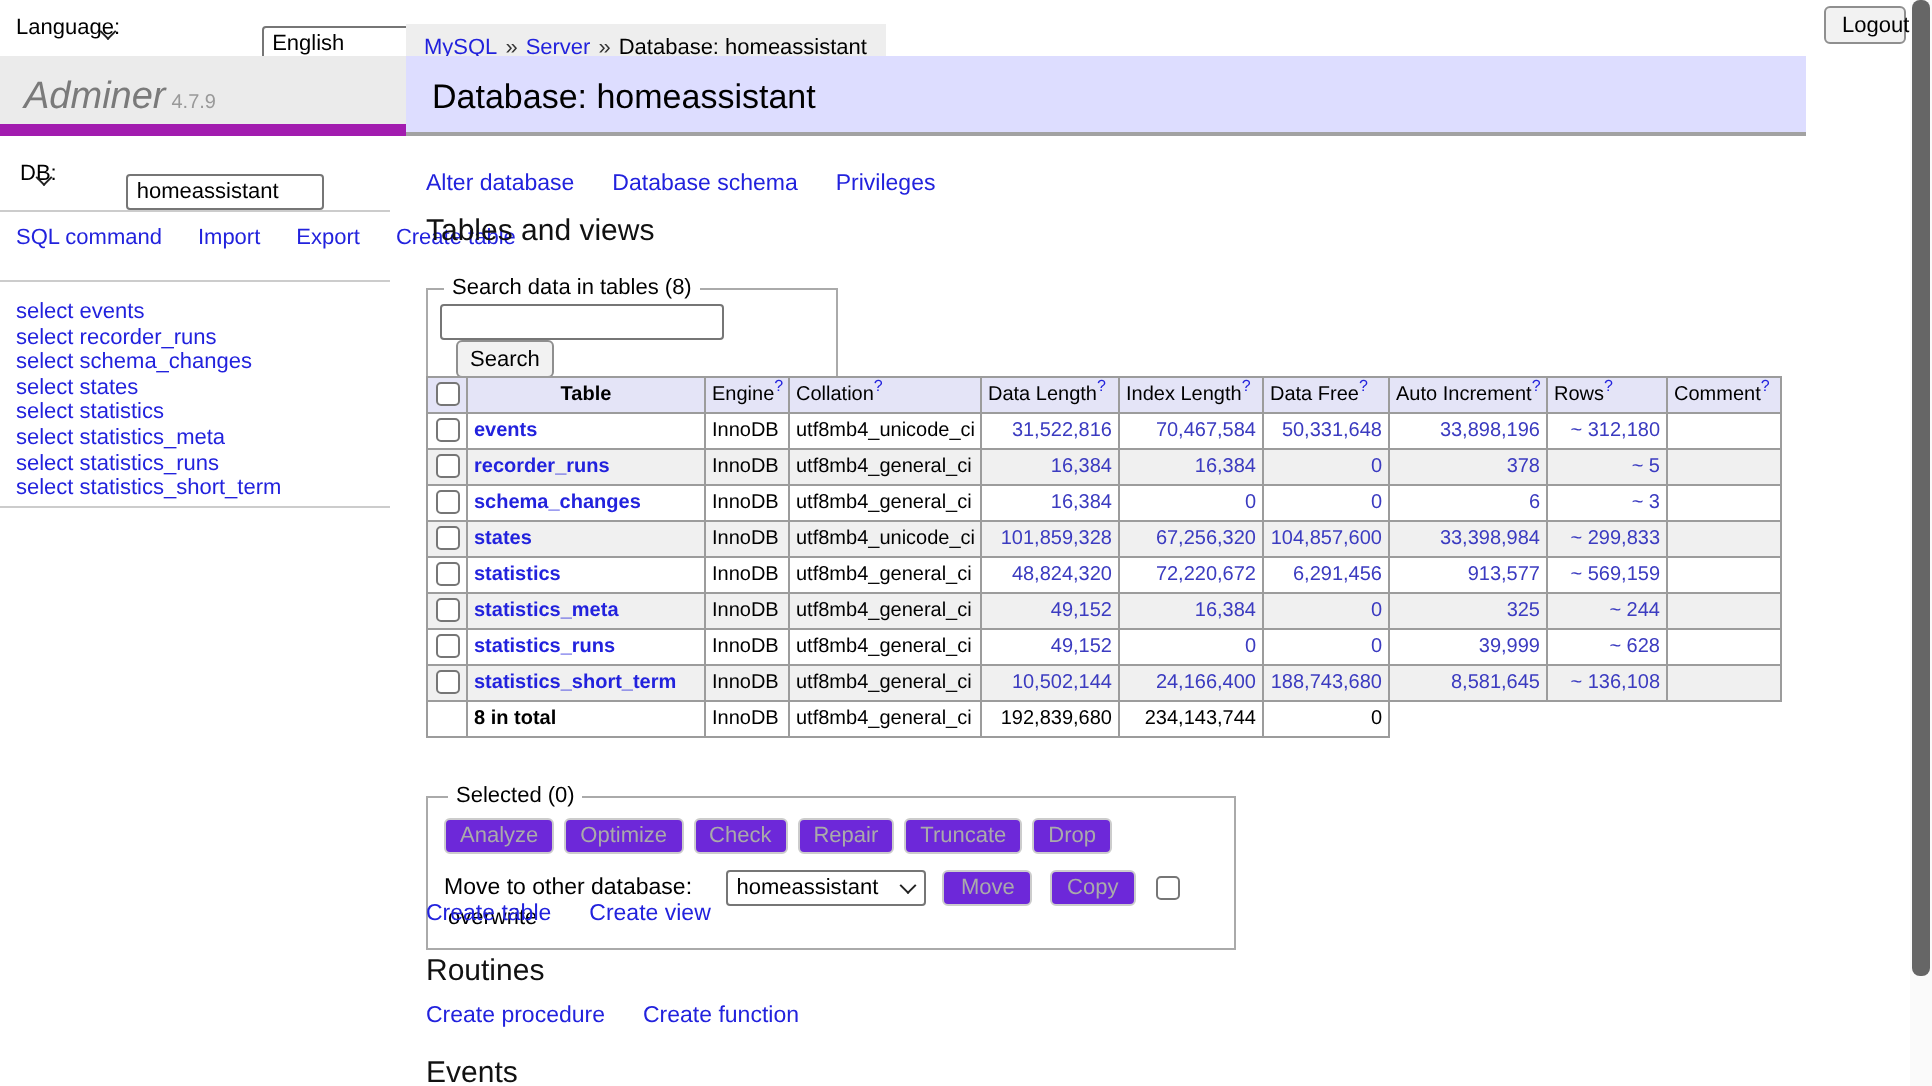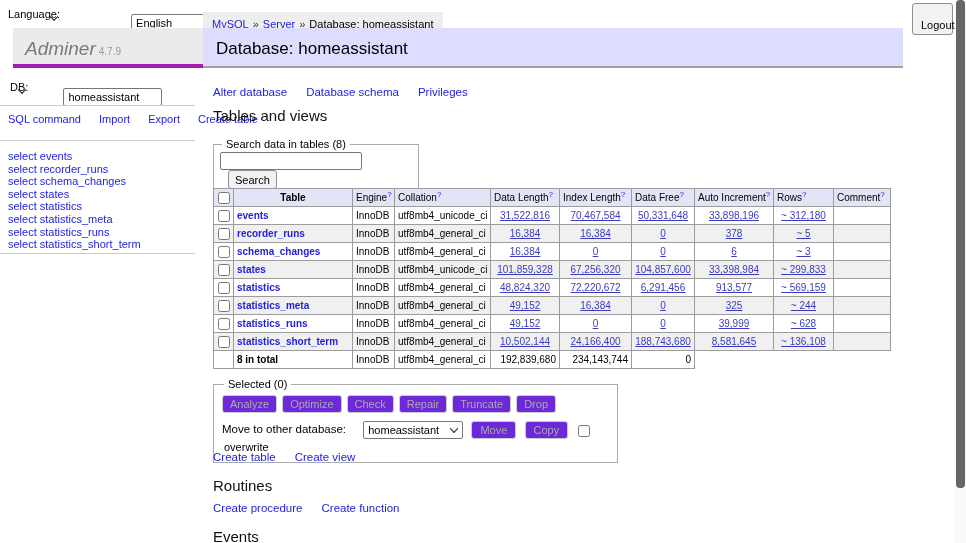--- a/index.html
+++ b/index.html
@@ -22,28 +22,28 @@
     border-right:1.5px solid #222;border-bottom:1.5px solid #222;
     transform:translateY(-70%) rotate(45deg);pointer-events:none;}
   select{
     -webkit-appearance:none;appearance:none;background:#fff;border:1px solid #767676;
     border-radius:2px;font-family:inherit;font-size:11px;padding:1px 18px 1px 4px;height:18px;margin-left:10px;
   }
   .lang select{position:absolute;left:58px;top:-4px;width:87px;}
   .logout{position:absolute;left:912px;top:3px;width:41px;height:19px;}
   button{
     font-family:inherit;font-size:11px;background:#f2f2f2;border:1px solid #8f8f8f;
-    border-radius:3px;padding:15px 8px;color:#000;cursor:pointer;
+    border-radius:3px;padding:2px 8px;color:#000;cursor:pointer;
   }
   button:disabled,.btn.disabled{color:#aaa;border-color:#ccc;background:#6d28d9;}
 
   
   .sidebar{position:absolute;left:0;top:28px;width:195px;height:515px;}
-  .logo-band{position:absolute;left:13px;top:0;width:234px;height:40px;background:var(--logobg);
-    border-bottom:4px solid #a21caf;padding:10px 0 0 12px;}
+  .logo-band{position:absolute;left:0;top:0;width:234px;height:40px;background:var(--logobg);
+    border-bottom:6px solid #a21caf;padding:10px 0 0 12px;}
   .logo{font-style:italic;font-size:19px;color:#7a7a7a;}
   .ver{font-size:10px;color:#999;margin-left:3px;}
   .db-row{position:absolute;left:10px;top:53px;font-size:11px;}
   .db-row .select-wrap select{position:absolute;left:22px;top:-3px;width:99px;}
   .hr1{top:77px;} .hr2{top:112px;} .hr3{top:225px;}
   .actions{position:absolute;left:8px;top:84px;width:172px;line-height:14px;}
   .actions a{margin-right:18px;white-space:nowrap;}
   .tlinks{position:absolute;left:8px;top:122px;line-height:12.6px;}
   .tlinks a{display:block;white-space:nowrap;}
 
@@ -72,28 +72,28 @@
   table.tables{position:absolute;left:10px;top:188px;width:677px;border-collapse:collapse;
     table-layout:fixed;font-size:10px;}
   .tables th,.tables td{border:1px solid #9c9c9c;padding:2px 3px;height:17px;
     line-height:13px;white-space:nowrap;overflow:hidden;text-align:left;}
   .tables thead th{background:var(--headbg);font-weight:normal;}
   .tables th.tablecol{font-weight:bold;text-align:center;}
   .tables sup{color:var(--link);font-size:8px;line-height:0;}
   .tables td.chk,.tables th.chk{text-align:center;padding:1px;}
   input[type=checkbox]{width:12px;height:12px;margin:0;vertical-align:middle;}
   .tables a.tbl{font-weight:bold;}
-  .tables td.num{text-align:center;color:var(--num);text-decoration:underline;}
+  .tables td.num{text-align:right;color:var(--num);}
   .tables tr.odd td{background:var(--stripe);}
   .tables td.tot{font-weight:bold;}
   .tables td.numk{text-align:right;color:#000;}
   .tables td.no-cell{border:none;background:#fff;}
 
   
-  .selected-fs{position:absolute;left:10px;top:378px;width:405px;padding:2px 8px 9px 8px;}
+  .selected-fs{position:absolute;left:10px;top:392px;width:405px;padding:2px 8px 9px 8px;}
   .sel-buttons{margin-top:3px;}
   .sel-buttons button{margin-right:5px;padding:2px 7px;}
   .move-row{margin-top:8px;font-size:11.5px;}
   .move-row .select-wrap{margin-left:4px;vertical-align:middle;}
   .move-row select{width:100px;}
   .move-row button{margin-left:5px;padding:2px 8px;vertical-align:middle;}
   .ovw{margin-left:7px;font-size:11px;vertical-align:middle;}
   .ovw span{margin-left:2px;vertical-align:middle;}
 
   

